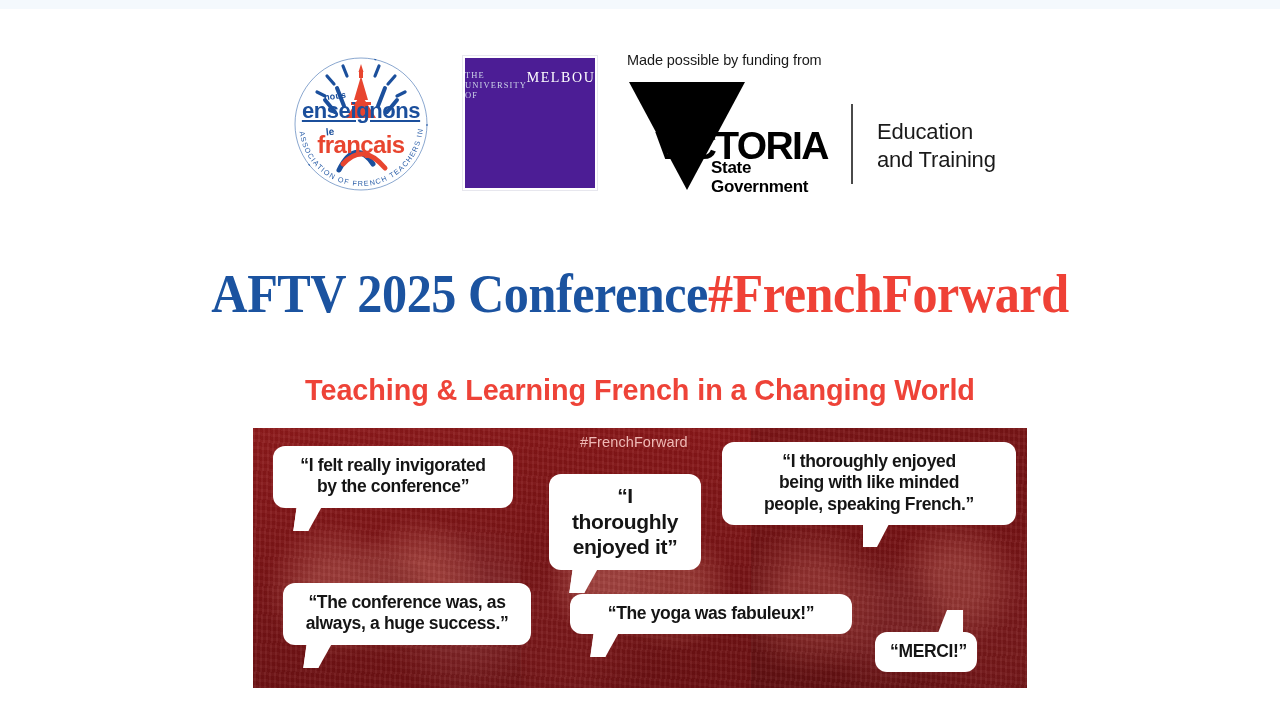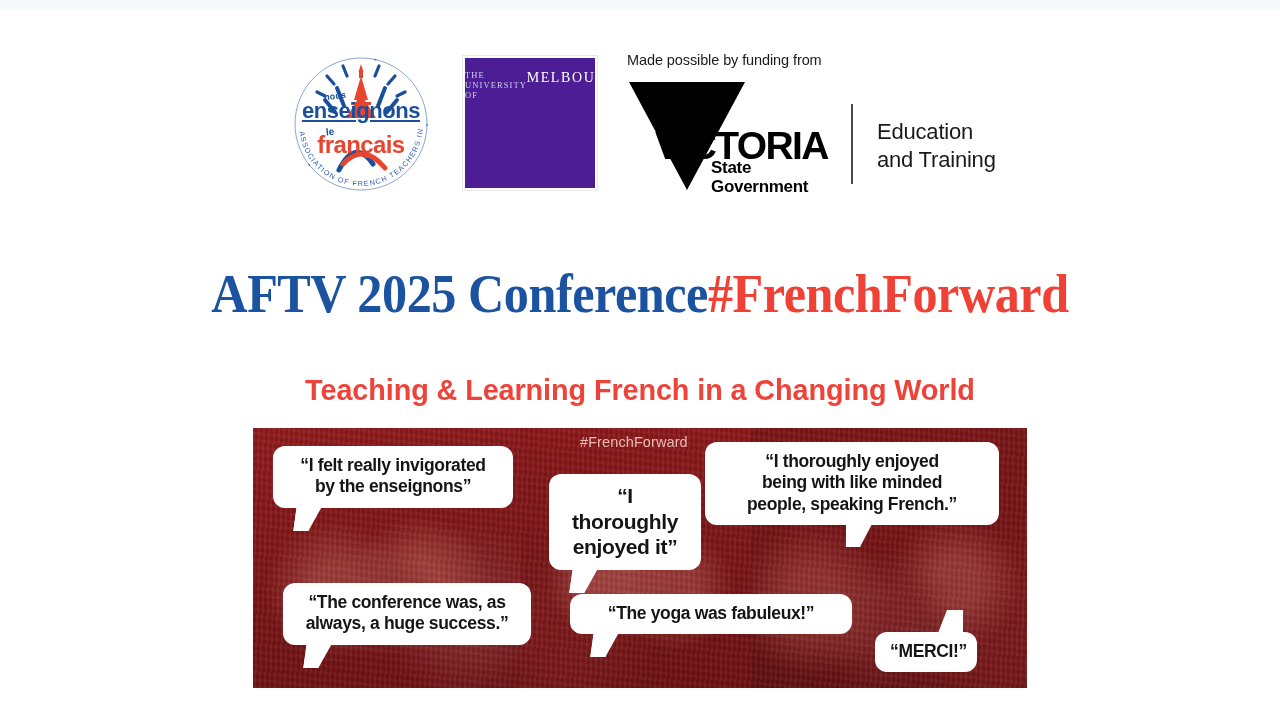--- a/index.html
+++ b/index.html
@@ -242,21 +242,21 @@
   
   .tail-ur::after {
     right: 14px; top: -22px;
     border-right: 16px solid #ffffff;
     border-left: 9px solid transparent;
     border-bottom: 23px solid #ffffff;
   }
 
   .b1 { left: 20px;  top: 18px;  width: 240px; font-size: 17.5px; }
   .b2 { left: 296px; top: 46px;  width: 152px; font-size: 21px; }
-  .b3 { left: 452px; top: 14px;  width: 294px; font-size: 17.5px; }
+  .b3 { left: 469px; top: 14px;  width: 294px; font-size: 17.5px; }
   .b4 { left: 30px;  top: 155px; width: 248px; font-size: 17.5px; }
   .b5 { left: 317px; top: 166px; width: 282px; font-size: 17.5px; }
   .b6 { left: 622px; top: 204px; width: 102px; font-size: 17.5px; }
 </style>
 </head>
 <body>
 
 <div class="page">
 
   <div class="top-strip"></div>
@@ -361,21 +361,21 @@
       <div class="photo-panel p1"></div>
       <div class="photo-panel p2"></div>
       <div class="photo-panel p3"></div>
     </div>
     <div class="tint"></div>
     <div class="grain"></div>
 
     <div class="hashtag-mark">#FrenchForward</div>
 
     <div class="bubble b1 tail-dl">“I felt really invigorated
-by the enseignons”</div>
+by the conference”</div>
     <div class="bubble b2 tail-dl">“I thoroughly
 enjoyed it”</div>
     <div class="bubble b3 tail-dc">“I thoroughly enjoyed
 being with like minded
 people, speaking French.”</div>
     <div class="bubble b4 tail-dl">“The conference was, as
 always, a huge success.”</div>
     <div class="bubble b5 tail-dl">“The yoga was fabuleux!”</div>
     <div class="bubble b6 tail-ur">“MERCI!”</div>
   </div>

